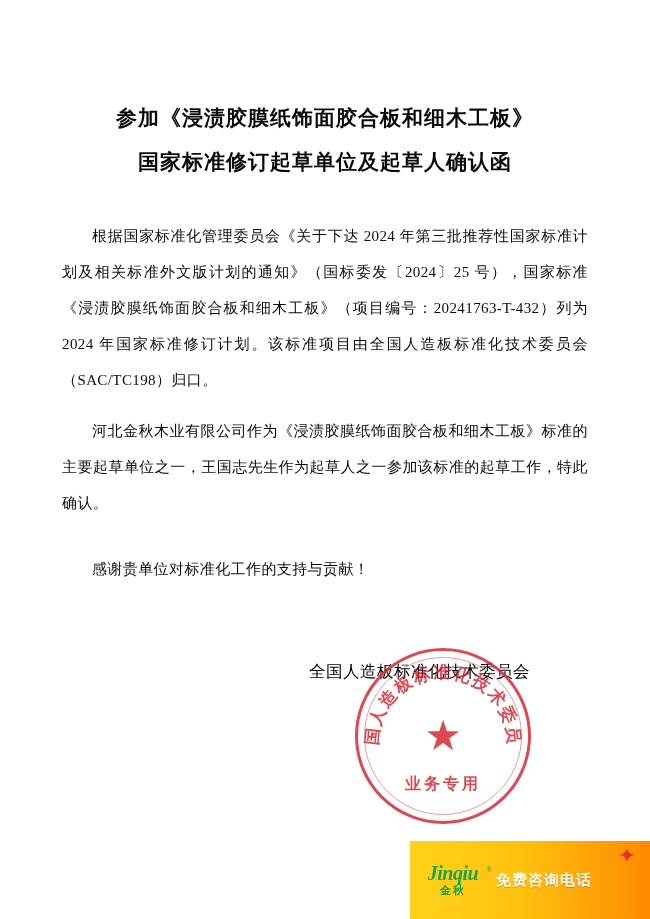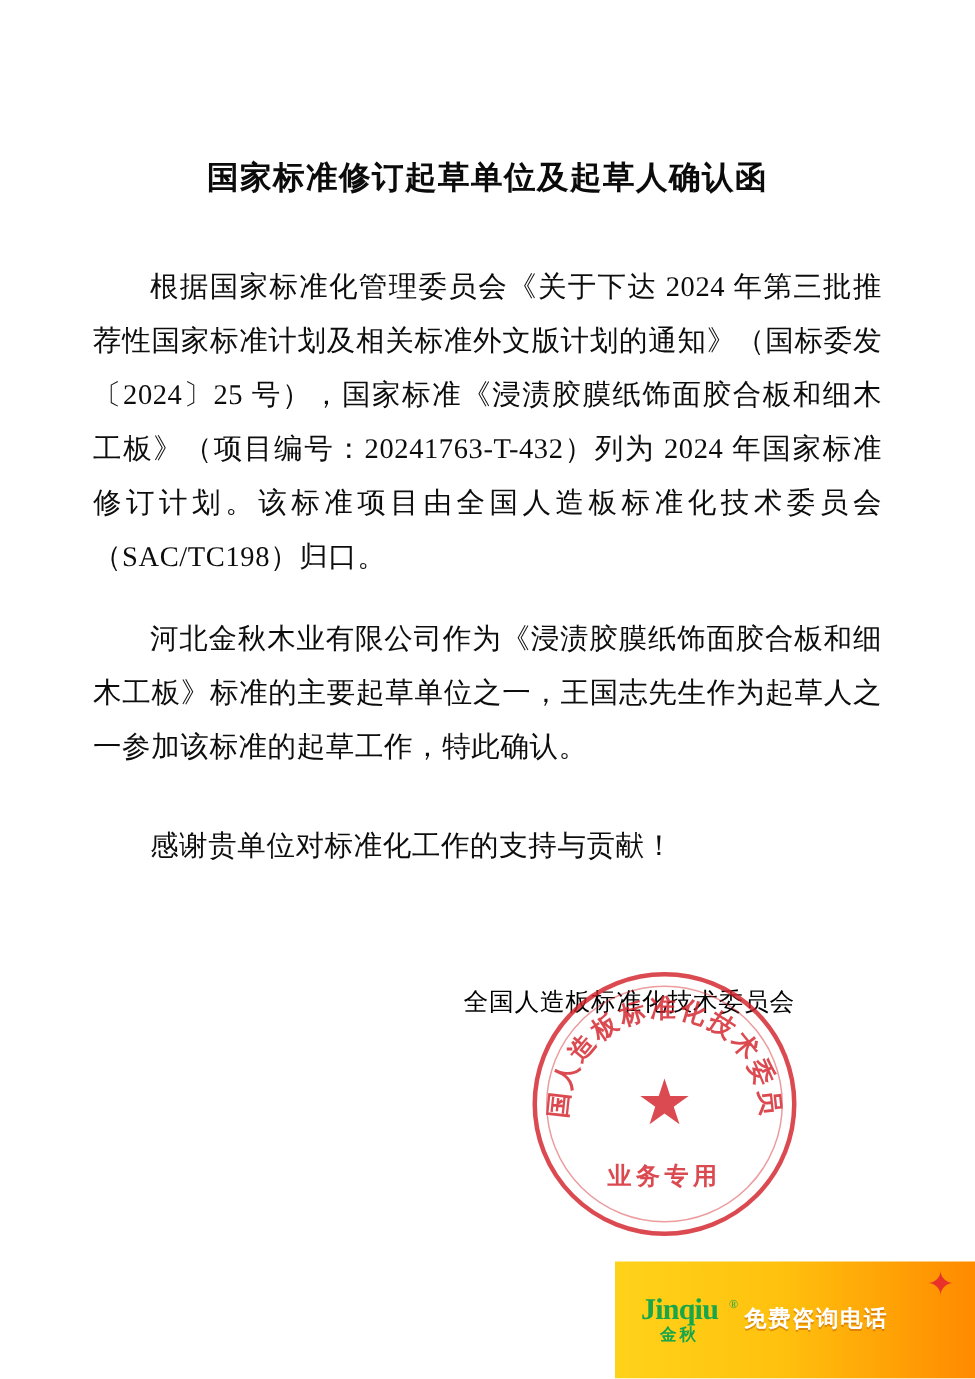--- a/index.html
+++ b/index.html
@@ -31,21 +31,21 @@
     font-weight: bold;
     letter-spacing: 1px;
     line-height: 44px;
     color: #0b0b0b;
   }
 
   .body-block {
     margin: 34px 62px 0 62px;
   }
   .para {
-    font-size: 19px;
+    font-size: 15px;
     line-height: 36px;
     text-align: justify;
     text-justify: inter-ideograph;
     text-indent: 2em;
     color: #0d0d0d;
     letter-spacing: 0.4px;
   }
   .para + .para {
     margin-top: 6px;
   }
@@ -139,20 +139,21 @@
   }
   .ad-logo {
     width: 86px;
     flex: 0 0 86px;
     text-align: center;
     color: #17a64a;
     position: relative;
   }
   .ad-logo-main {
     font-size: 20px;
+    font-style: italic;
     font-weight: bold;
     line-height: 20px;
     letter-spacing: -0.5px;
   }
   .ad-logo-sub {
     font-size: 11px;
     font-weight: bold;
     line-height: 14px;
     letter-spacing: 2px;
     text-align: center;
@@ -194,20 +195,21 @@
     line-height: 26px;
     text-align: center;
   }
 </style>
 </head>
 <body>
 
 <div class="page">
 
   <div class="title-block">
+    <div class="title-line">参加《浸渍胶膜纸饰面胶合板和细木工板》</div>
     <div class="title-line">国家标准修订起草单位及起草人确认函</div>
   </div>
 
   <div class="body-block">
     <p class="para">根据国家标准化管理委员会《关于下达 2024 年第三批推荐性国家标准计划及相关标准外文版计划的通知》（国标委发〔2024〕25 号），国家标准《浸渍胶膜纸饰面胶合板和细木工板》（项目编号：20241763-T-432）列为 2024 年国家标准修订计划。该标准项目由全国人造板标准化技术委员会（SAC/TC198）归口。</p>
     <p class="para">河北金秋木业有限公司作为《浸渍胶膜纸饰面胶合板和细木工板》标准的主要起草单位之一，王国志先生作为起草人之一参加该标准的起草工作，特此确认。</p>
     <p class="para thanks">感谢贵单位对标准化工作的支持与贡献！</p>
   </div>
 
   <div class="sign-block">

